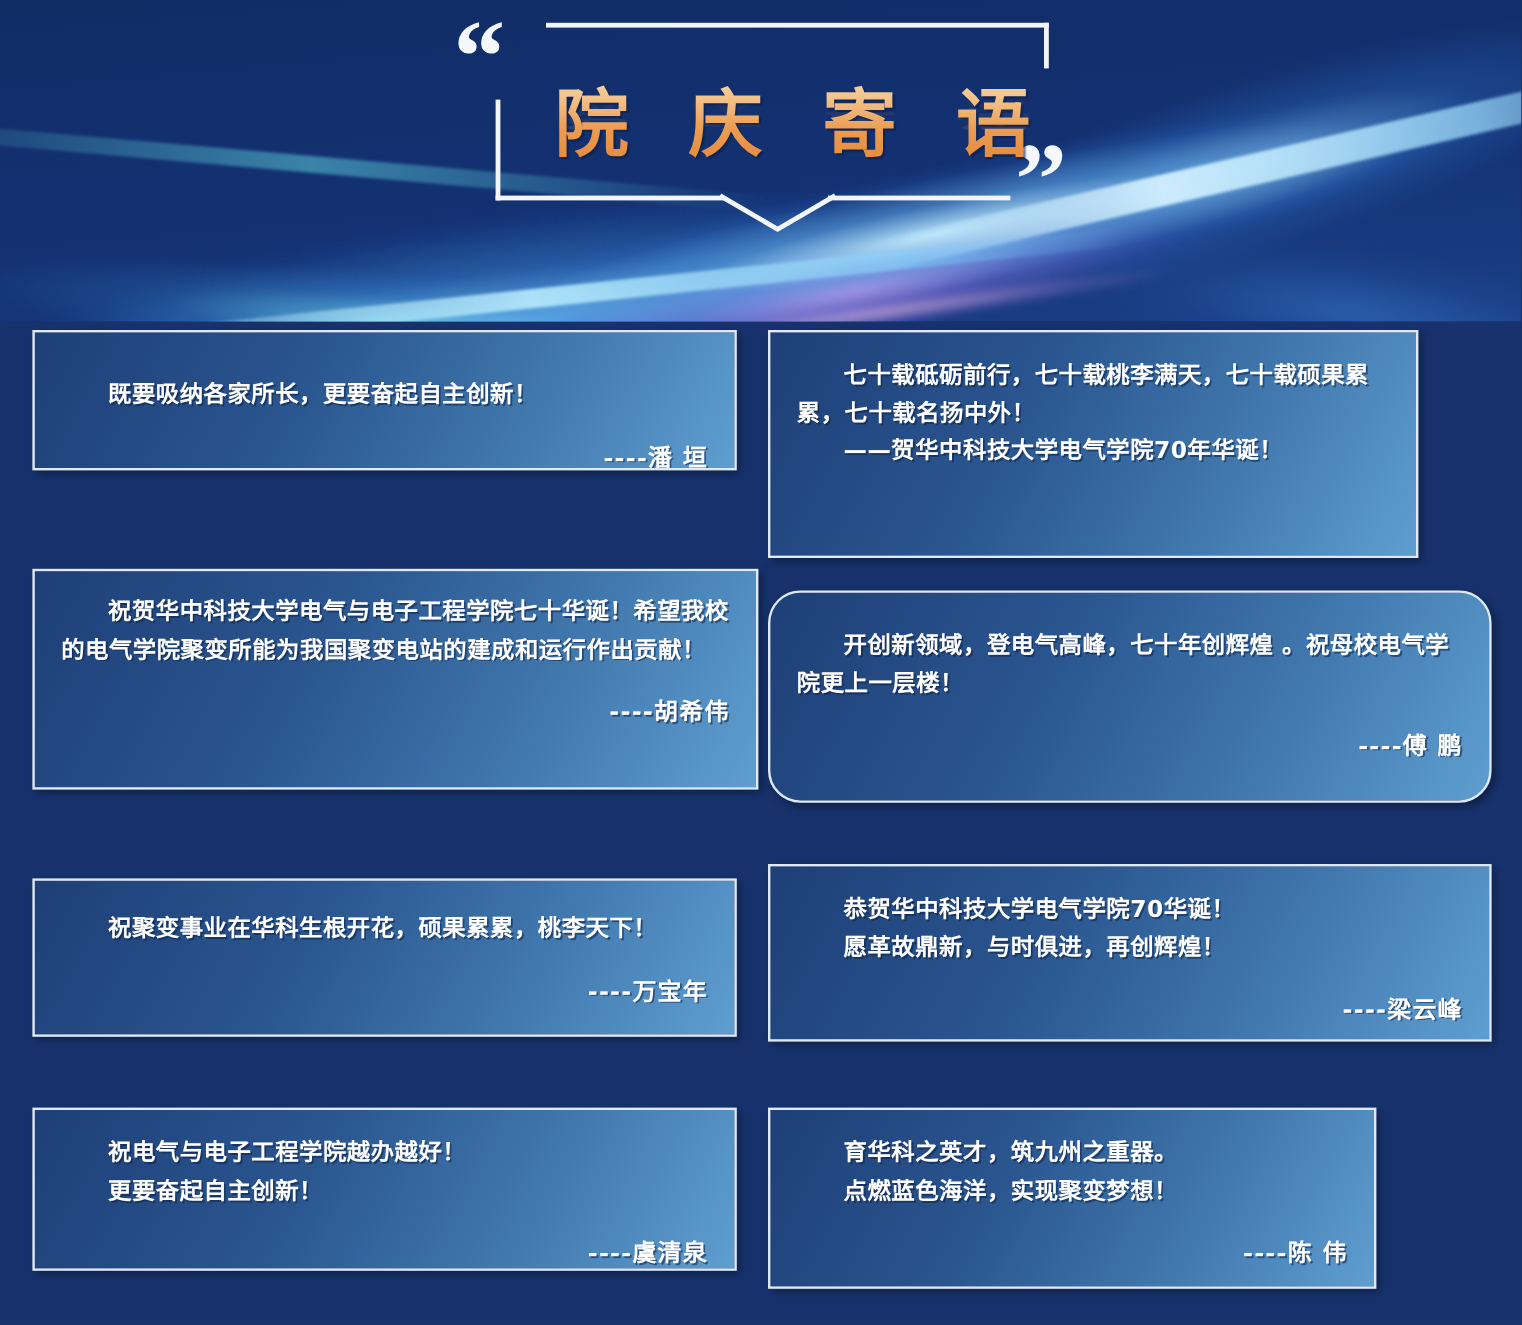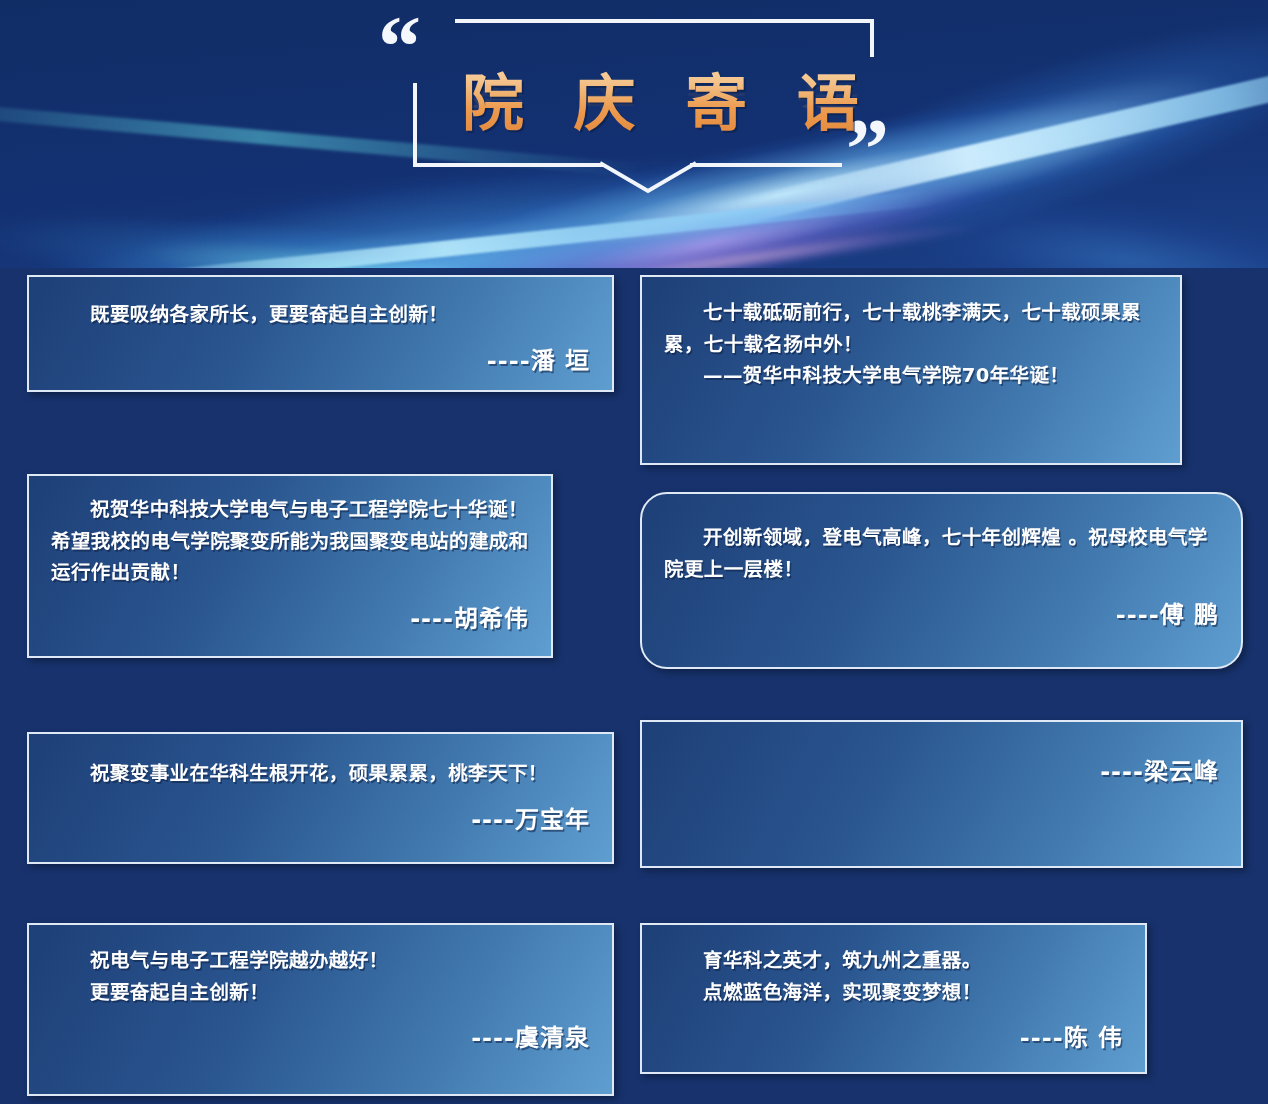--- a/index.html
+++ b/index.html
@@ -218,45 +218,45 @@
     margin: 0;
     font-size: 19.5px;
     font-weight: 700;
     line-height: 1.62;
     letter-spacing: 0.4px;
     text-shadow: 1.5px 1.5px 0 rgba(12,32,70,0.55);
     font-family: "DejaVu Sans", "Liberation Sans", sans-serif;
   }
   .card p.indent { text-indent: 2em; }
   .card .sig {
-    margin-top: 10px;
+    margin-top: 20px;
     text-align: right;
-    font-size: 24px;
+    font-size: 20px;
     font-weight: 700;
     letter-spacing: 1px;
     text-shadow: 1.5px 1.5px 0 rgba(12,32,70,0.55);
     font-family: "DejaVu Sans", "Liberation Sans", sans-serif;
   }
   .card .sig.serif {
     font-family: "DejaVu Serif", "Liberation Serif", serif;
   }
   .card .body { min-height: 0; }
 
   
   #card-1 { left: 0;   top: 7px;   width: 587px; height: 117px; }
-  #card-3 { left: 0;   top: 206px; width: 526px; height: 184px; }
+  #card-3 { left: 0;   top: 206px; width: 605px; height: 184px; }
   #card-5 { left: 0;   top: 464px; width: 587px; height: 132px; }
-  #card-7 { left: 0;   top: 655px; width: 587px; height: 173px; }
+  #card-7 { left: 0;   top: 655px; width: 587px; height: 136px; }
 
   #card-2 { left: 0;   top: 7px;   width: 542px; height: 190px; }
   #card-4 { left: 0;   top: 224px; width: 603px; height: 177px; }
   #card-6 { left: 0;   top: 452px; width: 603px; height: 148px; }
   #card-8 { left: 0;   top: 655px; width: 507px; height: 151px; }
 
-  #card-1 { padding-top: 22px; }
+  #card-1 { padding-top: 36px; }
   #card-5 { padding-top: 24px; }
   #card-7 { padding-top: 20px; }
   #card-2 { padding-top: 20px; }
   #card-4 { padding-top: 28px; border-radius: 27px; }
   #card-6 { padding-top: 20px; }
   #card-8 { padding-top: 20px; }
 </style>
 </head>
 <body>
 
@@ -337,20 +337,24 @@
       </div>
 
       <div class="card" id="card-4">
         <div class="body">
           <p class="indent">开创新领域，登电气高峰，七十年创辉煌 。祝母校电气学院更上一层楼！</p>
         </div>
         <div class="sig serif">----傅  鹏</div>
       </div>
 
       <div class="card" id="card-6">
+        <div class="body">
+          <p class="indent">恭贺华中科技大学电气学院70华诞！</p>
+          <p class="indent">愿革故鼎新，与时俱进，再创辉煌！</p>
+        </div>
         <div class="sig">----梁云峰</div>
       </div>
 
       <div class="card" id="card-8">
         <div class="body">
           <p class="indent">育华科之英才，筑九州之重器。</p>
           <p class="indent">点燃蓝色海洋，实现聚变梦想！</p>
         </div>
         <div class="sig serif">----陈  伟</div>
       </div>

